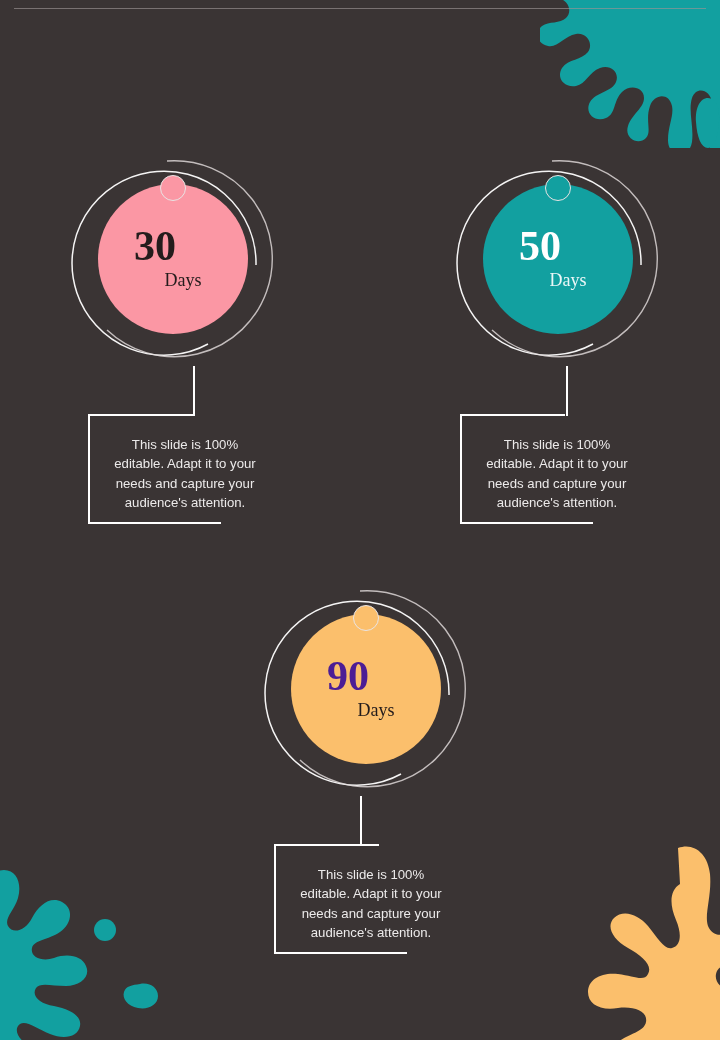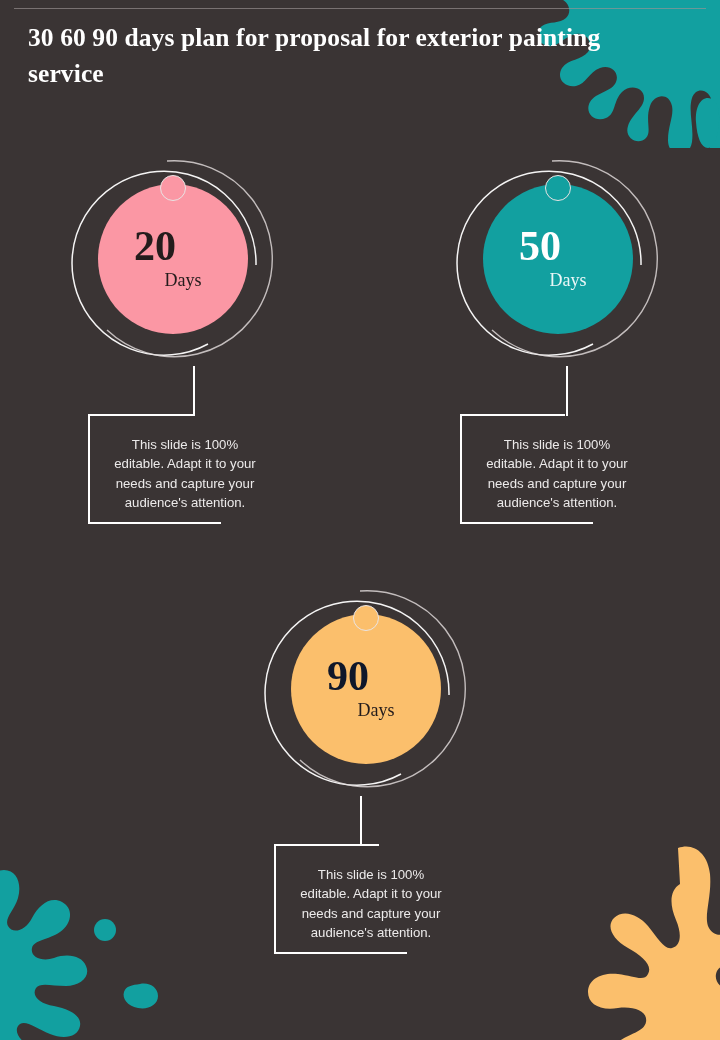--- a/index.html
+++ b/index.html
@@ -172,31 +172,30 @@
   <div class="splash" id="splash-br">
     <svg width="190" height="220" viewBox="0 0 190 220">
       <g fill="#fbbf6c">
         <path d="M120 6 c16 -6 30 6 32 26 2 22 -6 40 -2 52 5 13 20 10 32 2 14 -9 28 -6 30 6 2 14 -12 22 -26 26 -14 4 -26 4 -28 14 -2 11 10 18 26 20 18 3 28 12 26 24 -2 13 -18 16 -34 10 l0 40 h-36 c-4 -14 -14 -24 -28 -26 -16 -2 -28 6 -32 20 -4 13 -16 18 -26 10 -10 -8 -6 -22 6 -30 12 -9 26 -10 28 -20 2 -11 -12 -16 -28 -14 -18 3 -30 -4 -30 -16 0 -13 14 -20 30 -18 16 2 26 8 30 0 5 -9 -6 -18 -20 -26 -16 -9 -22 -22 -14 -30 9 -9 24 -4 34 8 10 12 16 24 24 22 9 -2 10 -14 4 -28 -7 -16 -6 -30 4 -36 z"></path>
       </g>
     </svg>
   </div>
 
   <div id="top-rule"></div>
 
-  <div id="title">30 60 90 days plan for proposal for exterior painting service</div>
 
   <div class="milestone" id="milestone-30">
     <div class="ring-wrap">
       <svg width="215" height="215" viewBox="0 0 215 215">
         <path d="M148 196 A92 92 0 1 1 196 117" fill="none" stroke="#ffffff" stroke-width="1.5" opacity=".95"></path>
         <path d="M98 9 A98 98 0 1 1 38 178" fill="none" stroke="#e6e0e0" stroke-width="1.4" opacity=".8" transform="translate(9,4)"></path>
       </svg>
     </div>
     <div class="disc" style="background:#fb97a4;">
-      <div class="num" style="color:#241c1c;">20</div>
+      <div class="num" style="color:#241c1c;">30</div>
       <div class="days" style="color:#241c1c;">Days</div>
     </div>
     <div class="topdot" style="background:#fb97a4;"></div>
   </div>
   <div class="connector" id="conn-30"></div>
   <div class="note" id="note-30">
     <span class="edge-left"></span>
     <span class="edge-top"></span>
     <span class="edge-bottom"></span>
     <span>This slide is 100% editable. Adapt it to your needs and capture your audience's  attention.</span>
@@ -224,21 +223,21 @@
   </div>
 
   <div class="milestone" id="milestone-90">
     <div class="ring-wrap">
       <svg width="215" height="215" viewBox="0 0 215 215">
         <path d="M148 196 A92 92 0 1 1 196 117" fill="none" stroke="#ffffff" stroke-width="1.5" opacity=".95"></path>
         <path d="M98 9 A98 98 0 1 1 38 178" fill="none" stroke="#e6e0e0" stroke-width="1.4" opacity=".8" transform="translate(9,4)"></path>
       </svg>
     </div>
     <div class="disc" style="background:#fbbf6c;">
-      <div class="num" style="color:#0f172a;">90</div>
+      <div class="num" style="color:#4c1d95;">90</div>
       <div class="days" style="color:#241c1c;">Days</div>
     </div>
     <div class="topdot" style="background:#fbbf6c;"></div>
   </div>
   <div class="connector" id="conn-90"></div>
   <div class="note" id="note-90">
     <span class="edge-left"></span>
     <span class="edge-top"></span>
     <span class="edge-bottom"></span>
     <span>This slide is 100% editable. Adapt it to your needs and capture your audience's  attention.</span>

